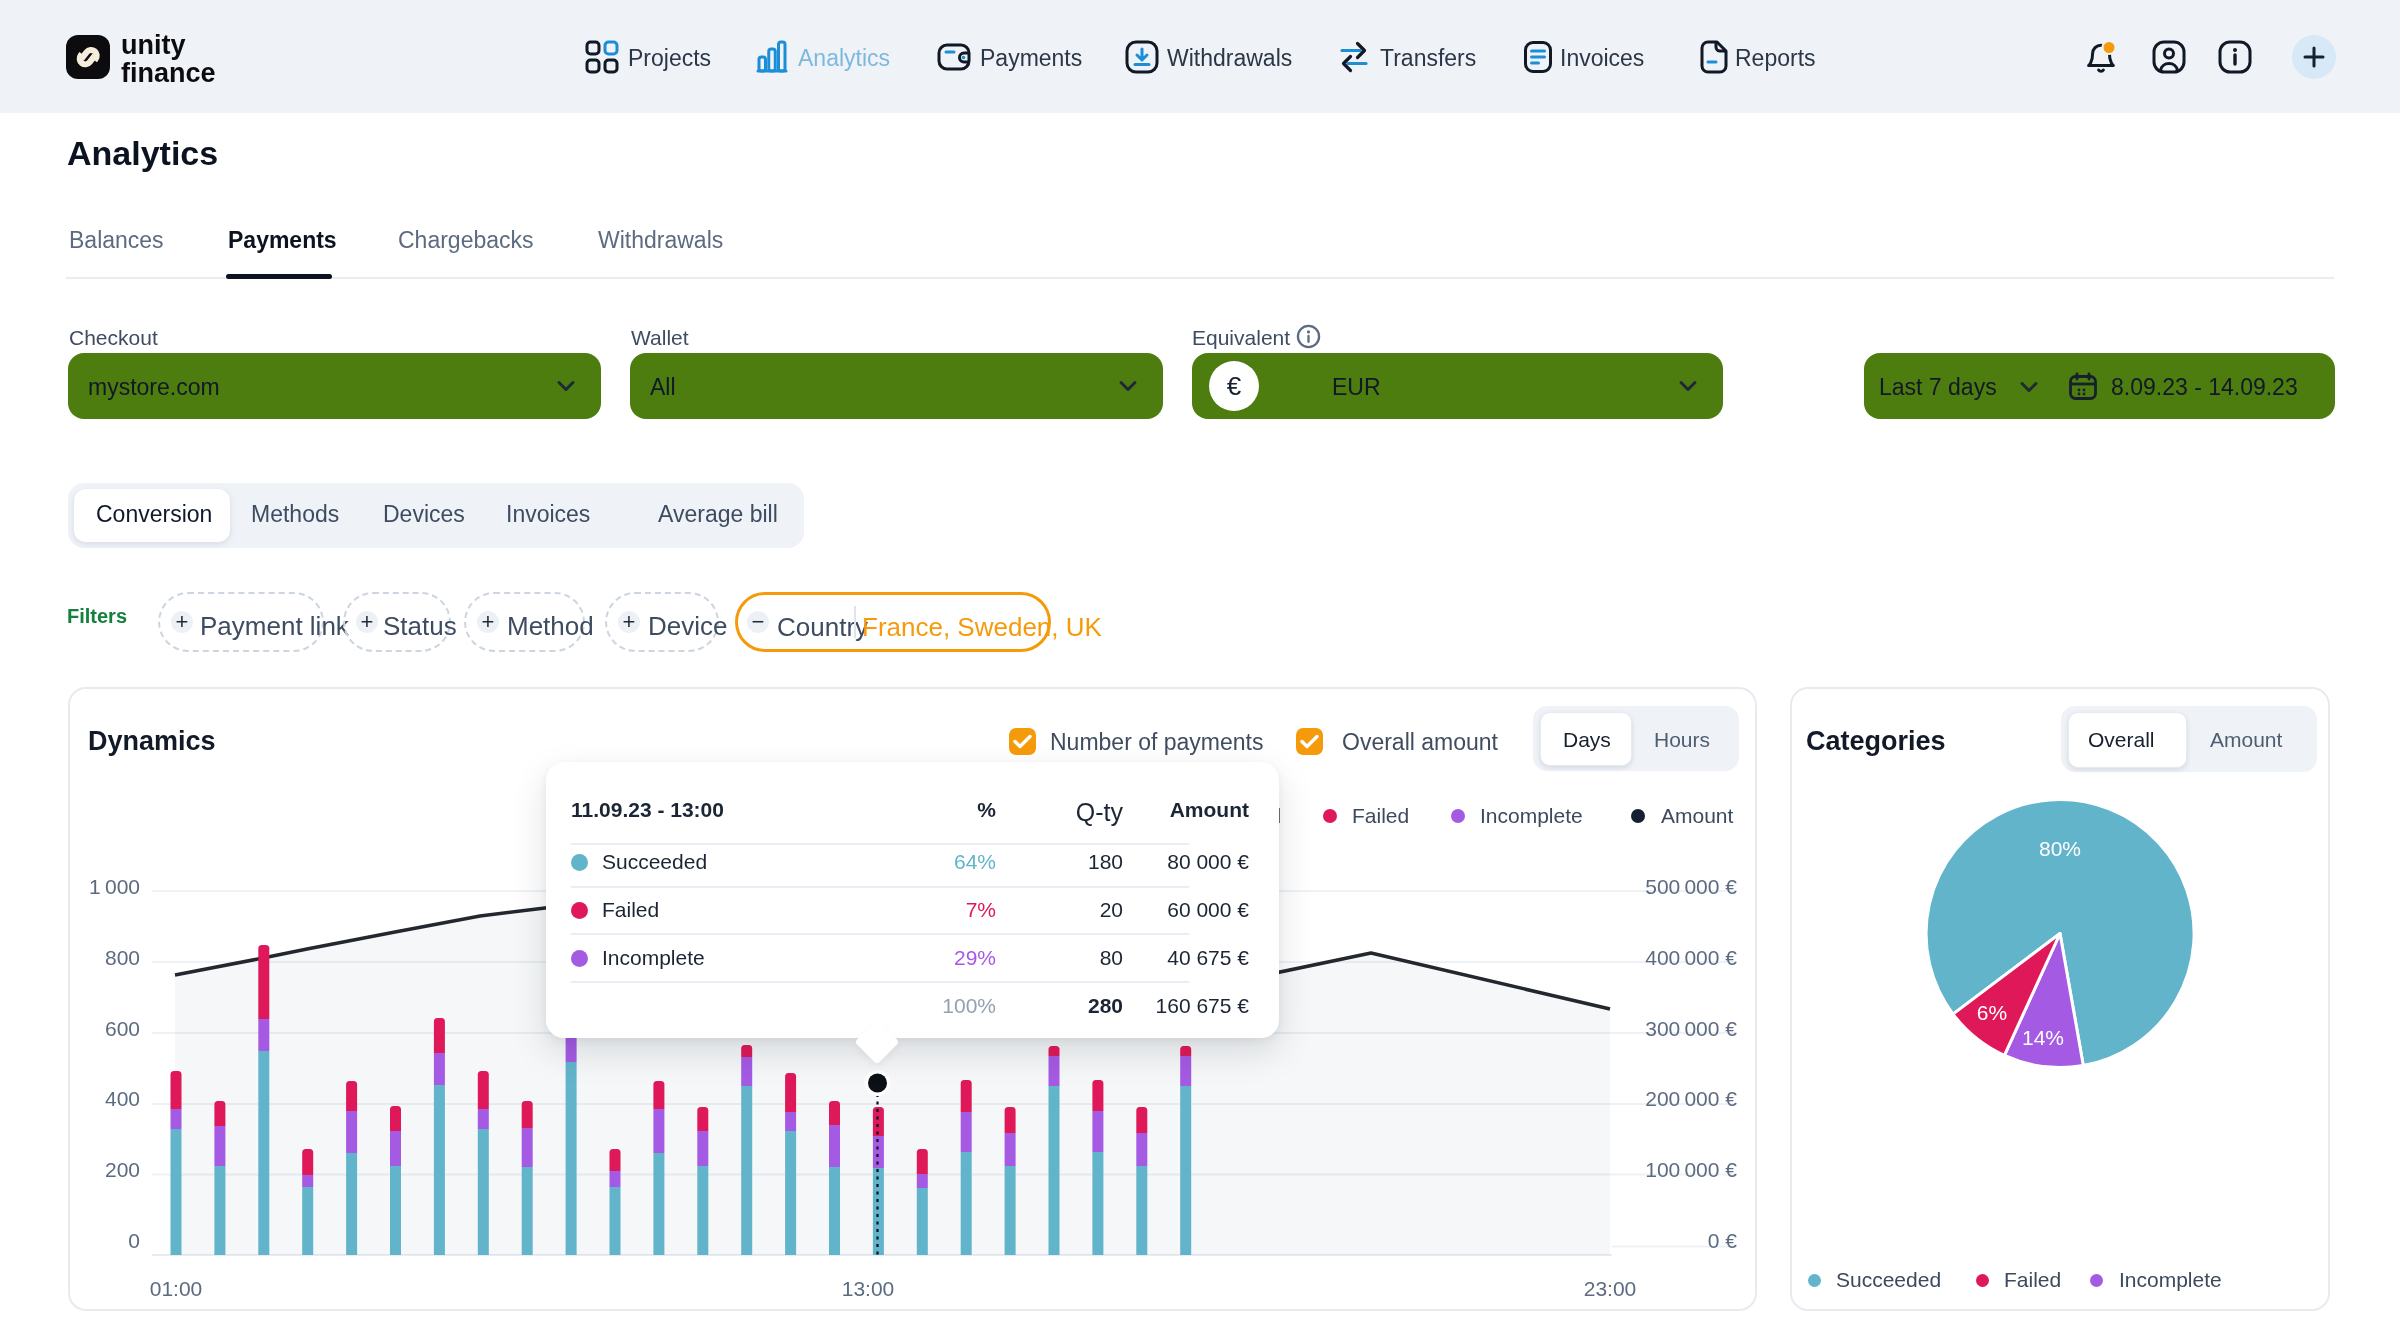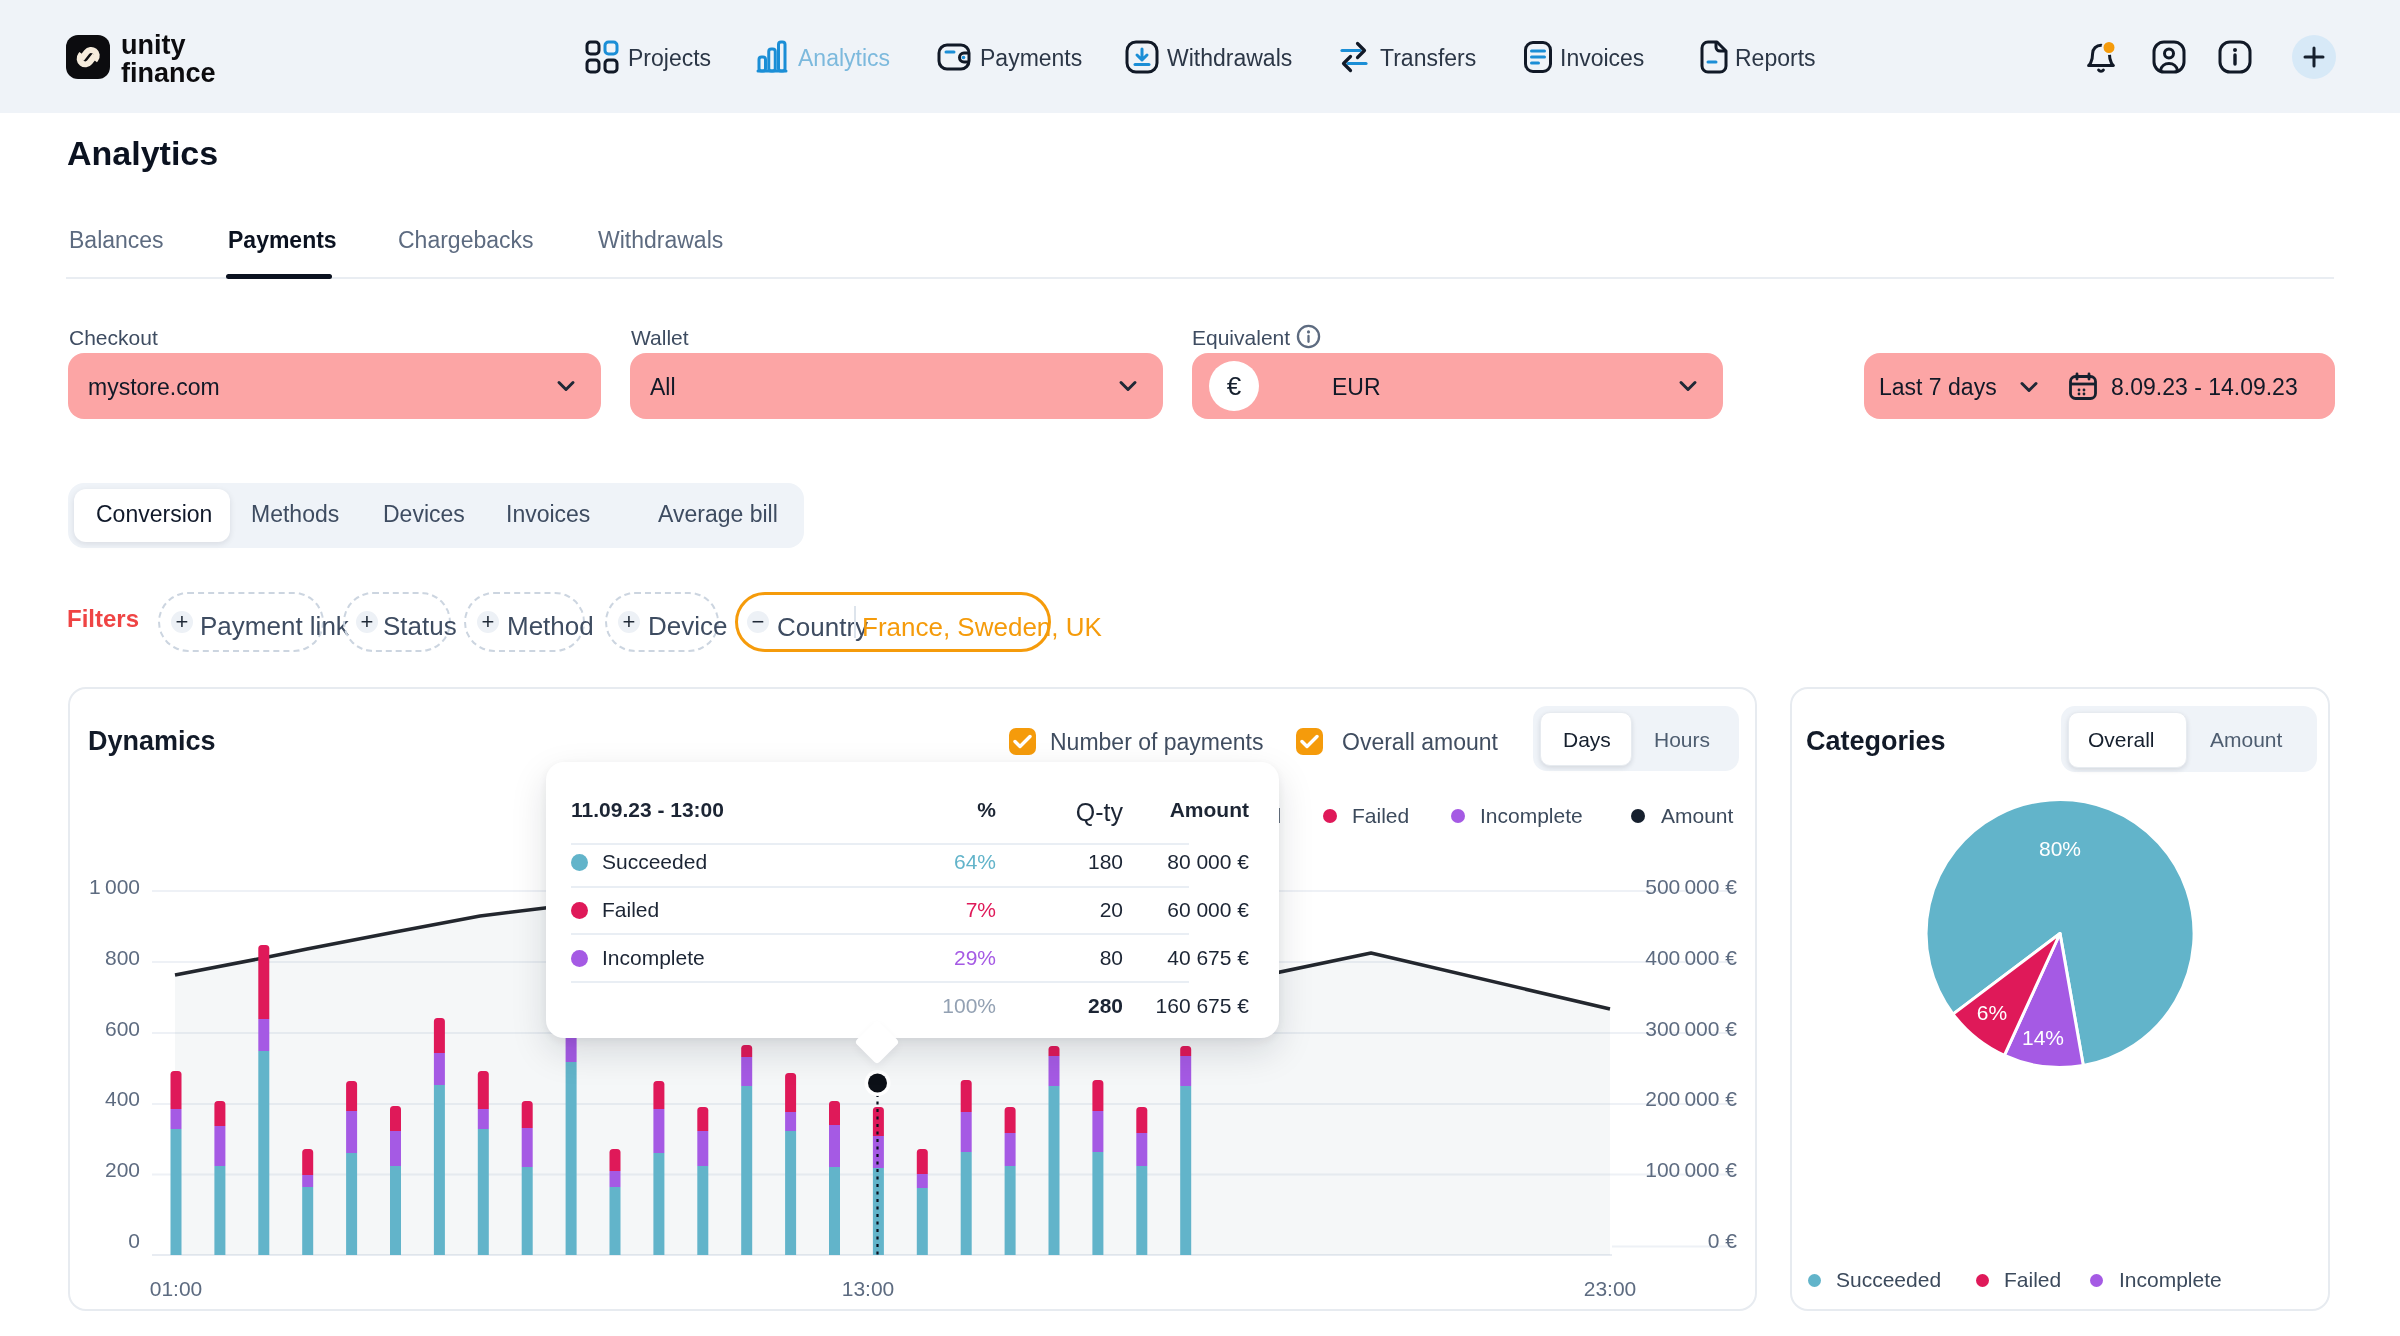--- a/index.html
+++ b/index.html
@@ -4,27 +4,27 @@
 html,body { width:2400px; height:1336px; background:#fff; font-family:"Liberation Sans", sans-serif; position:relative; overflow:hidden; }
 .abs { position:absolute; }
 .header { position:absolute; left:0; top:0; width:2400px; height:113px; background:#eff3f8; }
 .nic { position:absolute; }
 .nav { position:absolute; top:45px; font-size:23px; line-height:26px; white-space:nowrap; }
 .h1 { position:absolute; left:67px; top:134px; font-size:34px; font-weight:bold; color:#0b1220; }
 .tab { position:absolute; top:227px; font-size:23px; color:#5d6b80; white-space:nowrap; }
 .tabline { position:absolute; left:66px; top:277px; width:2268px; height:2px; background:#e9edf2; }
 .tabu { position:absolute; left:226px; top:274px; width:106px; height:5px; background:#0b1220; border-radius:3px; }
 .flabel { position:absolute; top:326px; font-size:21px; color:#3e4c61; }
-.fbox { position:absolute; top:353px; height:66px; background:#fca5a5; border-radius:16px; }
+.fbox { position:absolute; top:353px; height:66px; background:#4d7c0f; border-radius:16px; }
 .fbox .txt { position:absolute; top:21px; font-size:23px; color:#111927; white-space:nowrap; }
 .chev { position:absolute; width:20px; height:20px; }
 .seg { position:absolute; left:68px; top:483px; width:736px; height:65px; background:#eff3f8; border-radius:16px; }
 .segpill { position:absolute; left:74px; top:489px; width:156px; height:53px; background:#fff; border-radius:12px; box-shadow:0 2px 6px rgba(16,24,40,.10); }
 .segtxt { position:absolute; top:501px; font-size:23px; color:#1a2433; white-space:nowrap; }
-.filters-label { position:absolute; left:67px; top:605px; font-size:24px; font-weight:bold; color:#ef4444; }
+.filters-label { position:absolute; left:67px; top:605px; font-size:20px; font-weight:bold; color:#15803d; }
 .pill { position:absolute; top:592px; height:60px; border:2px dashed #ccd5e0; border-radius:30px; }
 .pill .plus { position:absolute; left:11px; top:17px; width:22px; height:22px; background:#edf1f6; border-radius:50%; color:#1f2937; font-size:22px; text-align:center; line-height:21px; }
 .pill .lbl { position:absolute; top:17px; font-size:26px; color:#3e4c61; white-space:nowrap; }
 .card { position:absolute; top:687px; height:624px; background:#fff; border:2px solid #e7ebf0; border-radius:18px; }
 .ax { font-size:21px; fill:#5d6b80; font-family:"Liberation Sans", sans-serif; }
 .ctitle { position:absolute; font-size:27px; font-weight:bold; color:#121a28; }
 .checkbox { position:absolute; width:27px; height:27px; background:#f59b0b; border-radius:7px; }
 .checkbox svg { position:absolute; left:4px; top:6px; }
 .cblbl { position:absolute; font-size:23px; color:#404d60; white-space:nowrap; }
 .dh { position:absolute; background:#eff3f8; border-radius:14px; }

